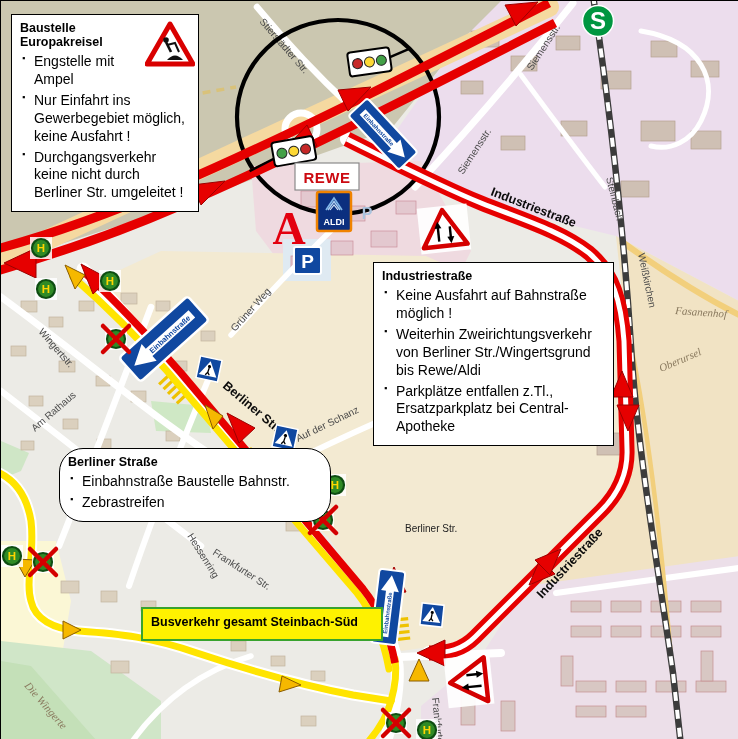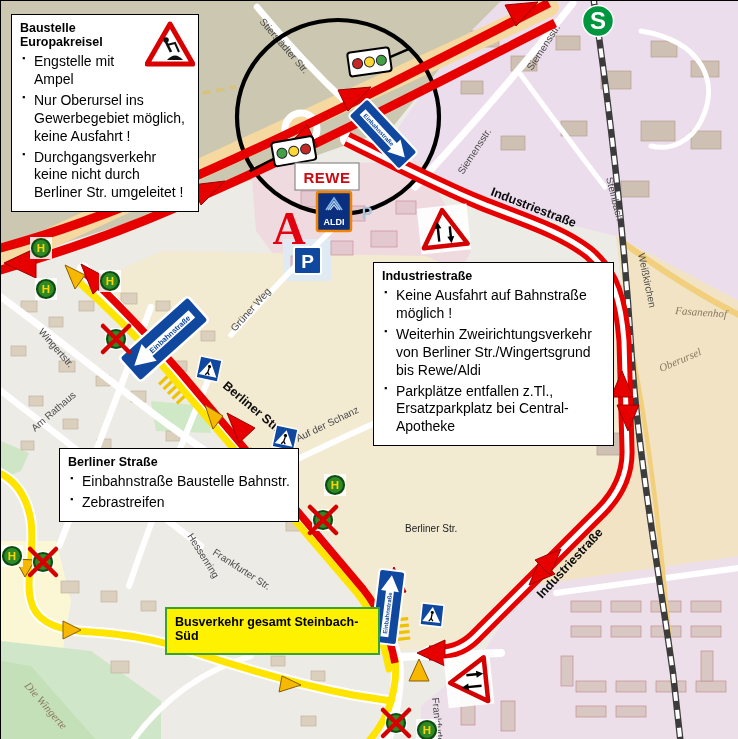--- a/index.html
+++ b/index.html
@@ -408,39 +408,39 @@
   <svg class="worksign" width="50" height="46" viewBox="0 0 50 46">
     <polygon points="25,3 48,43 2,43" fill="#fff" stroke="#d90000" stroke-width="5" stroke-linejoin="round"></polygon>
     <circle cx="21" cy="19" r="2.8" fill="#111"></circle>
     <path d="M21,21 L26,31" stroke="#111" stroke-width="2.6" fill="none"></path>
     <path d="M22,24 L30,22 L34,31" stroke="#111" stroke-width="2" fill="none"></path>
     <path d="M22,39 q 8,-9 16,0 z" fill="#111"></path>
   </svg>
   <div class="title">Baustelle Europakreisel</div>
   <ul>
     <li><span>Engstelle mit Ampel</span></li>
-    <li><span>Nur Oberursel ins Gewerbegebiet möglich, keine Ausfahrt !</span></li>
+    <li><span>Nur Einfahrt ins Gewerbegebiet möglich, keine Ausfahrt !</span></li>
     <li><span>Durchgangsverkehr keine </span><span class="u">nicht</span><span> durch Berliner Str. umgeleitet !</span></li>
   </ul>
 </div>
 
 <div class="infobox" id="box-industrie" style="left:372px;top:261px;width:241px;">
   <div class="title">Industriestraße</div>
   <ul>
     <li><span>Keine Ausfahrt auf Bahnstraße möglich !</span></li>
     <li><span>Weiterhin Zweirichtungsverkehr von Berliner Str./Wingertsgrund bis Rewe/Aldi</span></li>
     <li><span>Parkplätze entfallen z.Tl., Ersatzparkplatz bei Central-Apotheke</span></li>
   </ul>
 </div>
 
-<div class="infobox" id="box-berliner" style="left:58px;top:447px;width:240px;">
+<div class="infobox" id="box-berliner" style="left:58px;top:447px;width:272px;border-radius:24px;">
   <div class="title">Berliner Straße</div>
   <ul>
     <li><span>Einbahnstraße Baustelle Bahnstr.</span></li>
     <li><span>Zebrastreifen</span></li>
   </ul>
 </div>
 
-<div class="infobox" id="box-bus" style="left:164px;top:606px;width:215px;padding-left:8px;">
+<div class="infobox" id="box-bus" style="left:140px;top:606px;width:242px;padding-left:8px;">
   <div class="title">Busverkehr gesamt Steinbach-Süd</div>
 </div>
 
 </div>
 
 </body></html>

